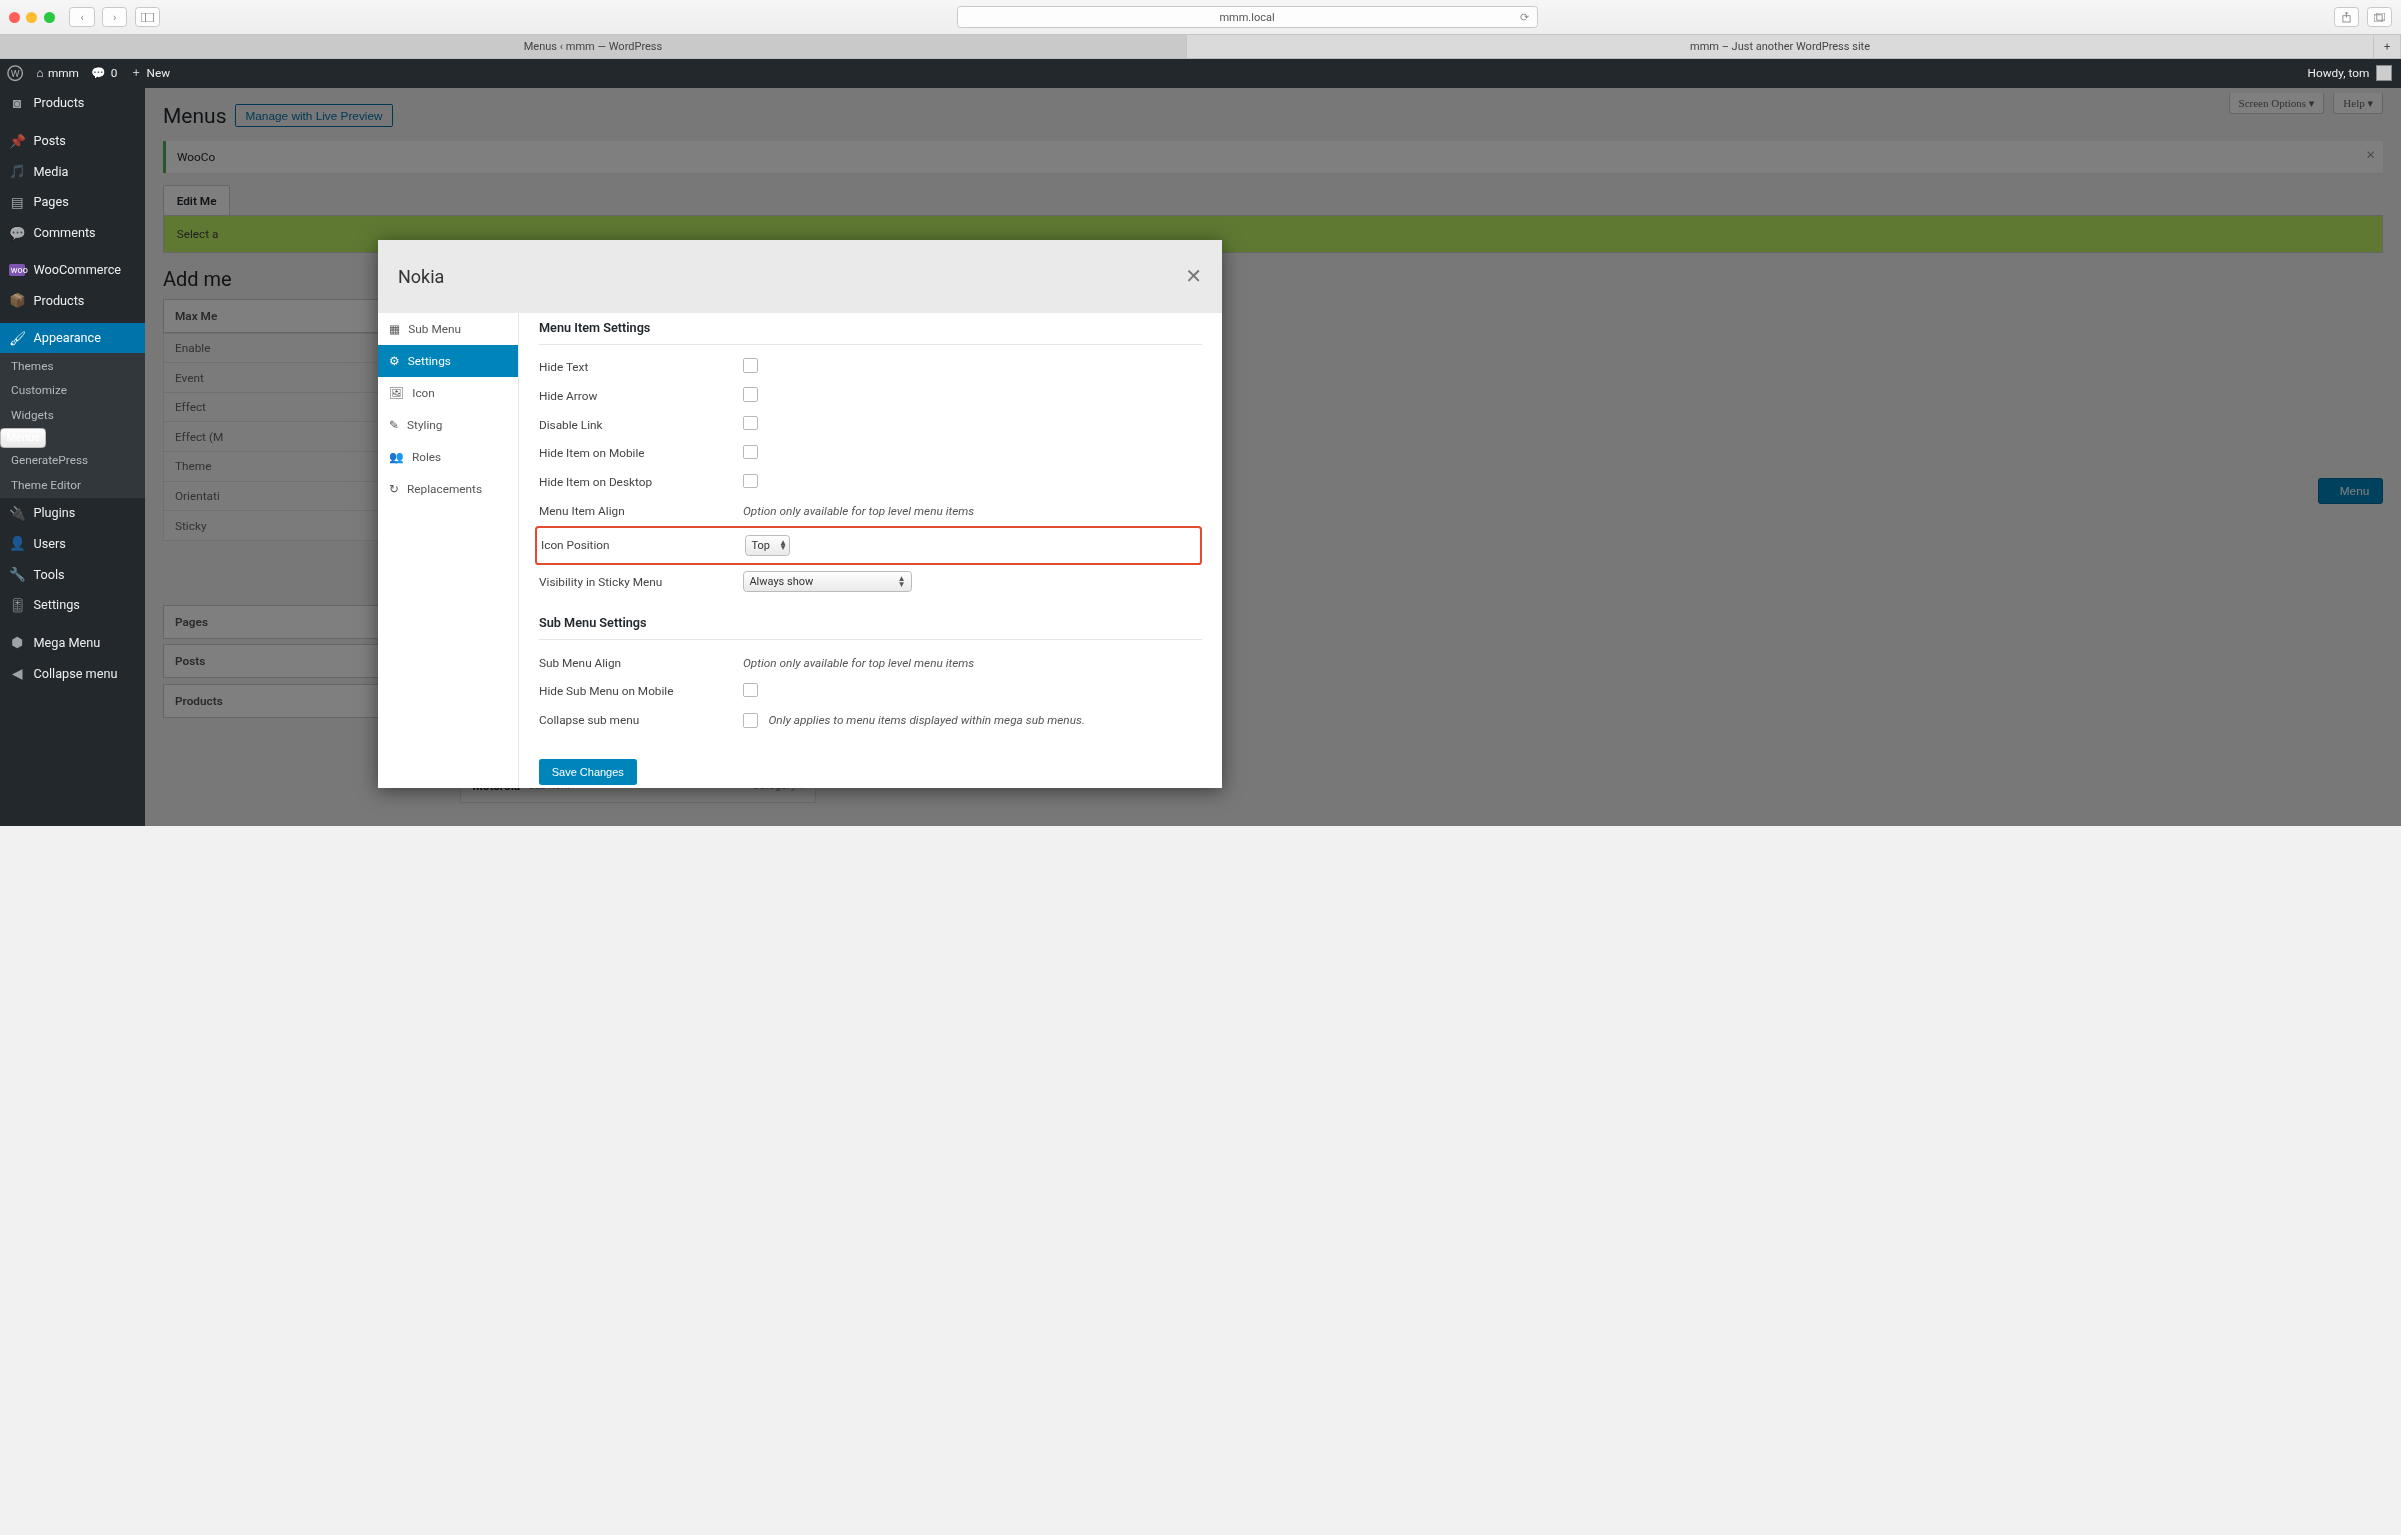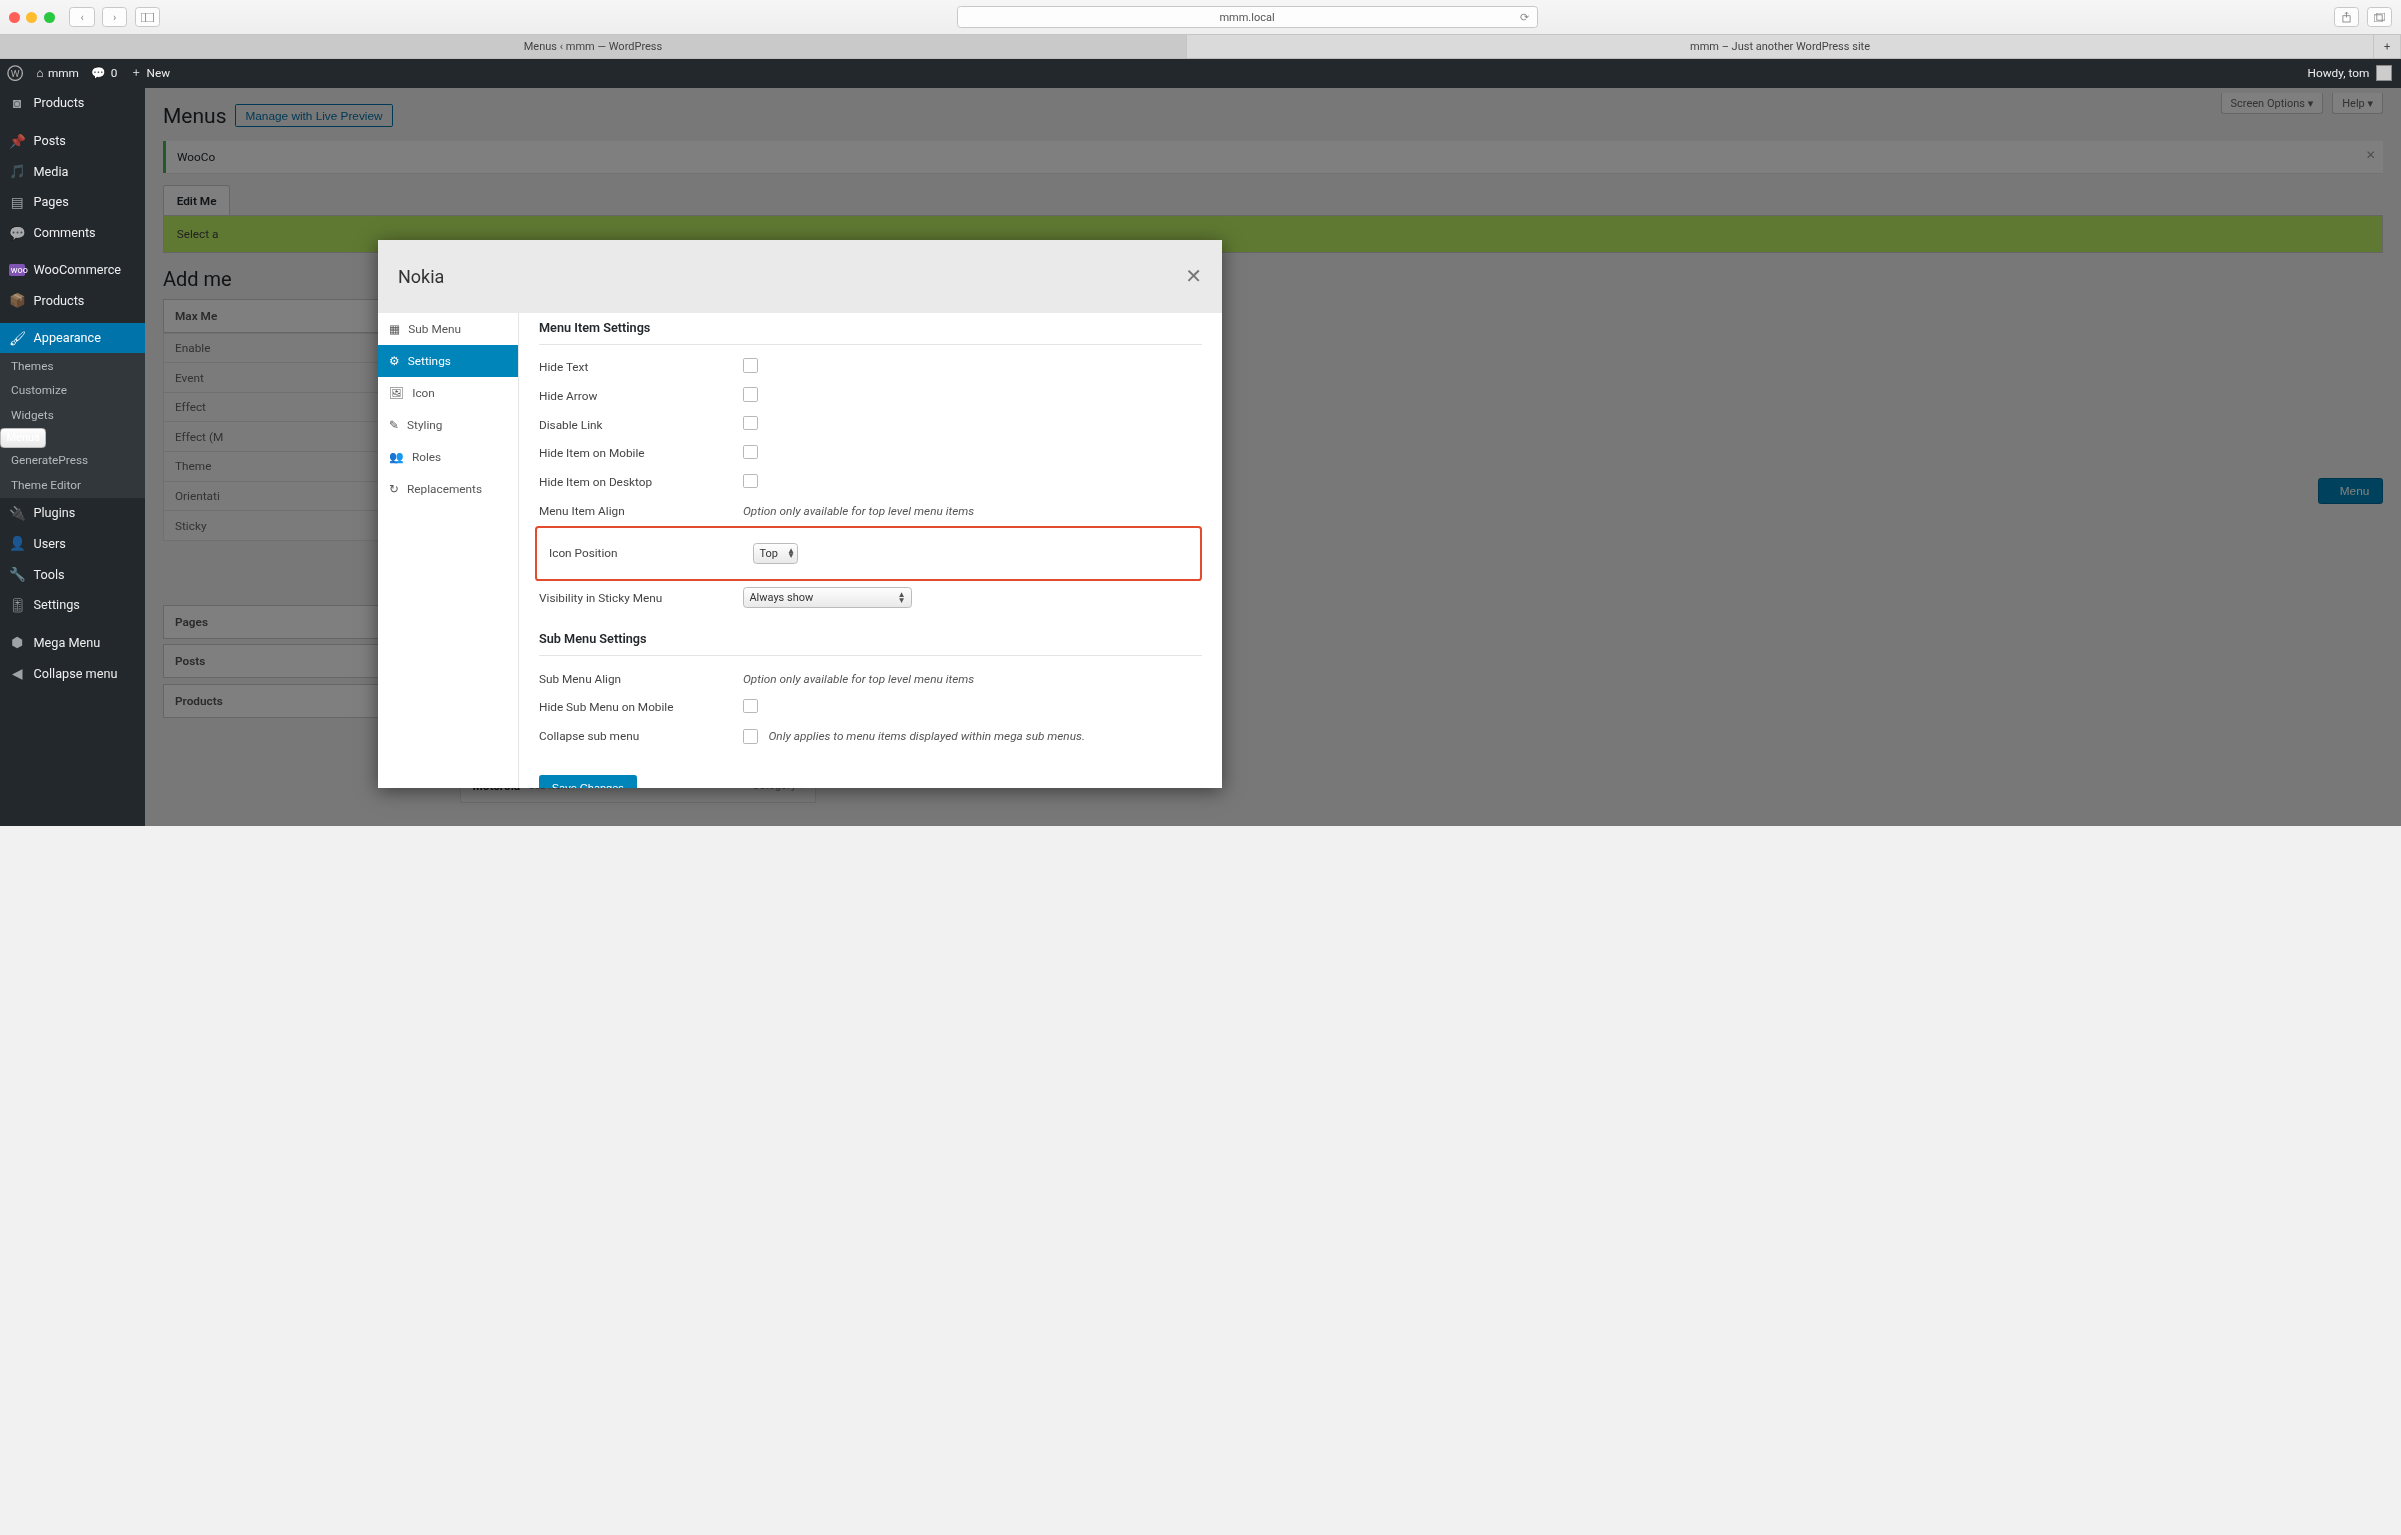--- a/index.html
+++ b/index.html
@@ -29,21 +29,21 @@
 .side-item.active { background:#0073aa; color:#fff; }
 .side-item.active::after { content:""; position:absolute; right:-7.3px; top:50%; transform:translateY(-50%); border:7.3px solid transparent; border-left-color:#0073aa; }
 .side-sub { background:#32373c; }
 .side-sub-item { padding:5.4px 11px; color:#b4b9be; font-size:11.8px; cursor:pointer; }
 .side-sub-item.sel { color:#fff; font-weight:600; }
 .side-sep { height:7.3px; }
 .side-ico { width:16.3px; text-align:center; font-size:13.6px; color:rgba(240,245,250,.6); }
 .side-item.active .side-ico { color:#fff; }
 
 .wp-main { flex:1; position:relative; padding:0 18px 18px; background:#f1f1f1; }
-.scr-opts { position:absolute; right:18px; top:5.4px; display:flex; gap:9px; }
+.scr-opts { position:absolute; right:18px; top:5.4px; display:flex; gap:9px;font-family:Liberation Serif, serif; }
 .scr-opts span { font-size:11px; color:#666; border:0.9px solid #ccc; border-top:none; padding:3.6px 9px; background:#fff; border-radius:0 0 2.7px 2.7px; }
 .page-title { font-size:21px; font-weight:400; color:#23282d; margin-top:16.3px; display:flex; align-items:center; gap:9px; }
 .btn-outline { border:0.9px solid #0073aa; color:#0073aa; background:transparent; padding:3.6px 9px; font-size:11.8px; border-radius:1.8px; }
 .notice { border-left:3.6px solid #46b450; background:#fff; padding:9px 27px 9px 11px; margin:12.7px 0; position:relative; box-shadow:0 0.9px 0.9px rgba(0,0,0,.04); }
 .notice .dismiss { position:absolute; right:7.3px; top:7.3px; color:#999; }
 .edit-tabs { margin-top:9px; }
 .edit-tab { display:inline-block; border:0.9px solid #ccc; border-bottom:none; background:#fff; padding:7.3px 12.7px; font-weight:600; border-radius:2.7px 2.7px 0 0; }
 .select-bar { background:#bef264; border:0.9px solid #ccc; padding:11px 12.7px; font-size:11.8px; color:#444; }
 .section-h { font-size:20px; font-weight:400; margin:14.5px 0 7.3px; color:#23282d; }
 .box-head { background:#fff; border:0.9px solid #ccc; padding:9px 11px; font-weight:600; color:#555; display:flex; align-items:center; cursor:pointer; }
@@ -346,21 +346,21 @@
           <div class="m-row">
               <span class="lbl">Hide Item on Desktop</span>
               <span class="ctrl"><span class="chk"></span></span>
             </div>
           <div class="m-row">
               <span class="lbl">Menu Item Align</span>
               <span class="ctrl note-it">Option only available for top level menu items</span>
             </div>
 
           <div class="hl-box">
-            <div class="m-row" style="margin:8px;padding-left:3.6px">
+            <div class="m-row" style="margin:0;padding-left:3.6px">
               <span class="lbl">Icon Position</span>
               <span class="ctrl">
                 <span class="sel sm">
                   <span>Top</span>
                   <span class="updn">▲<br>▼</span>
                 </span>
               </span>
             </div>
           </div>
 

